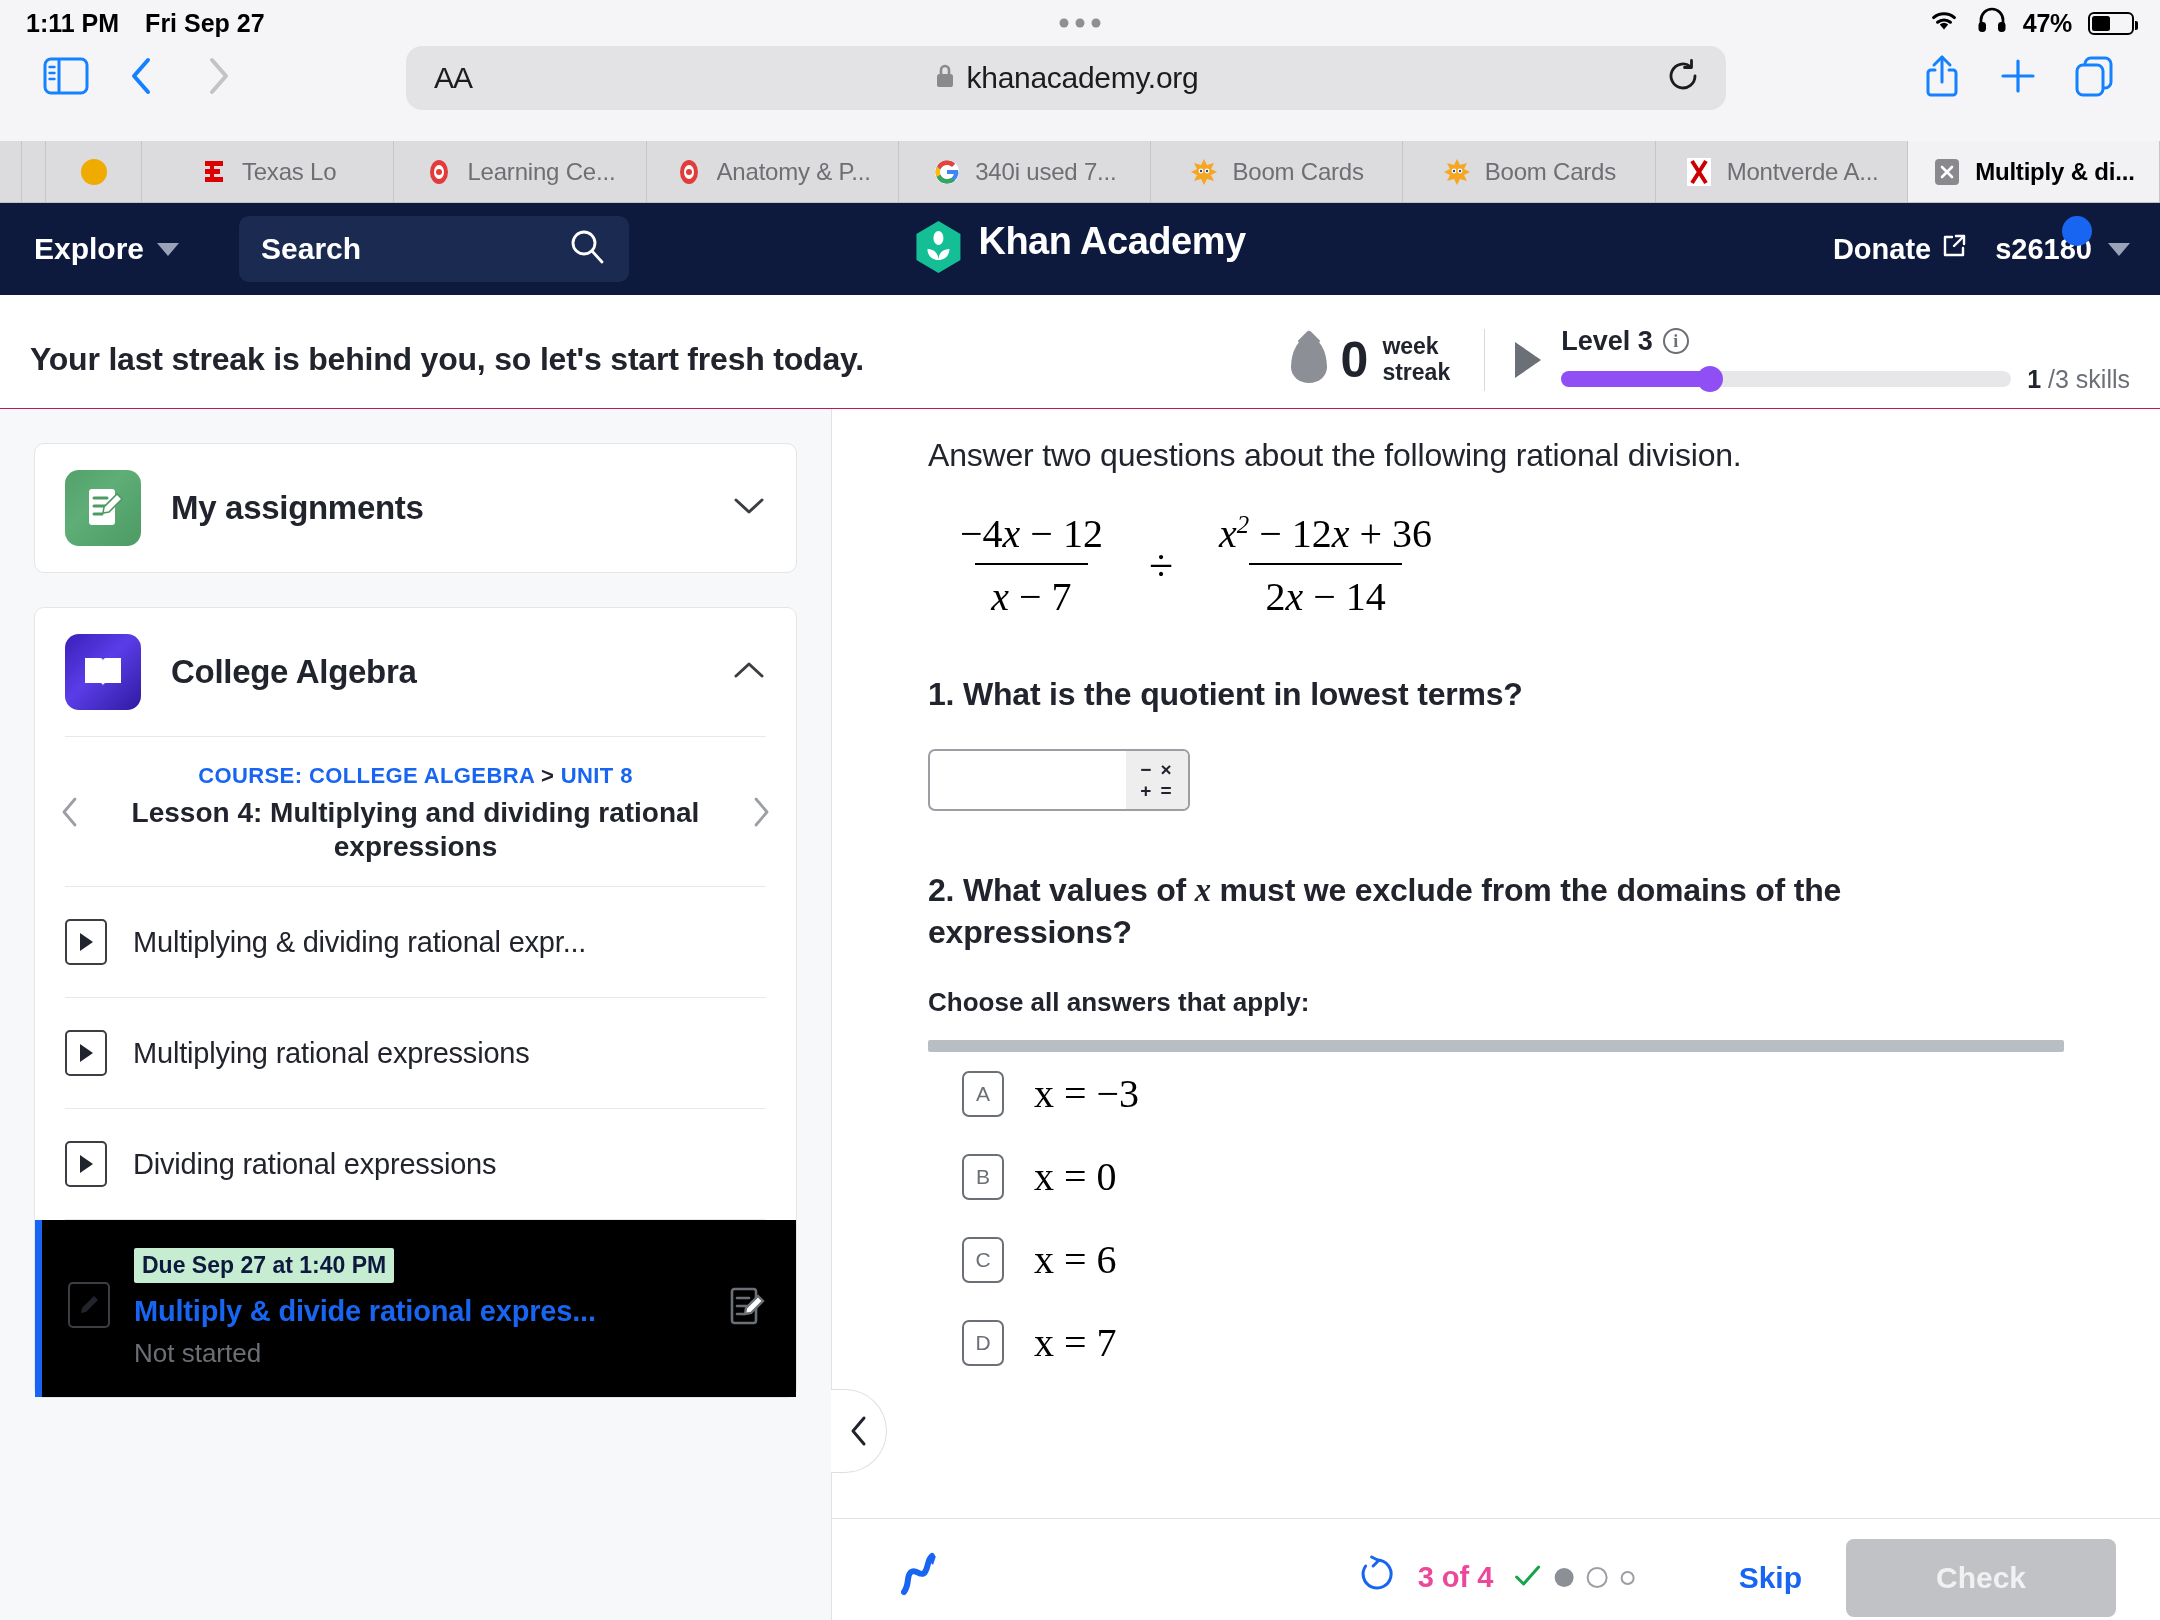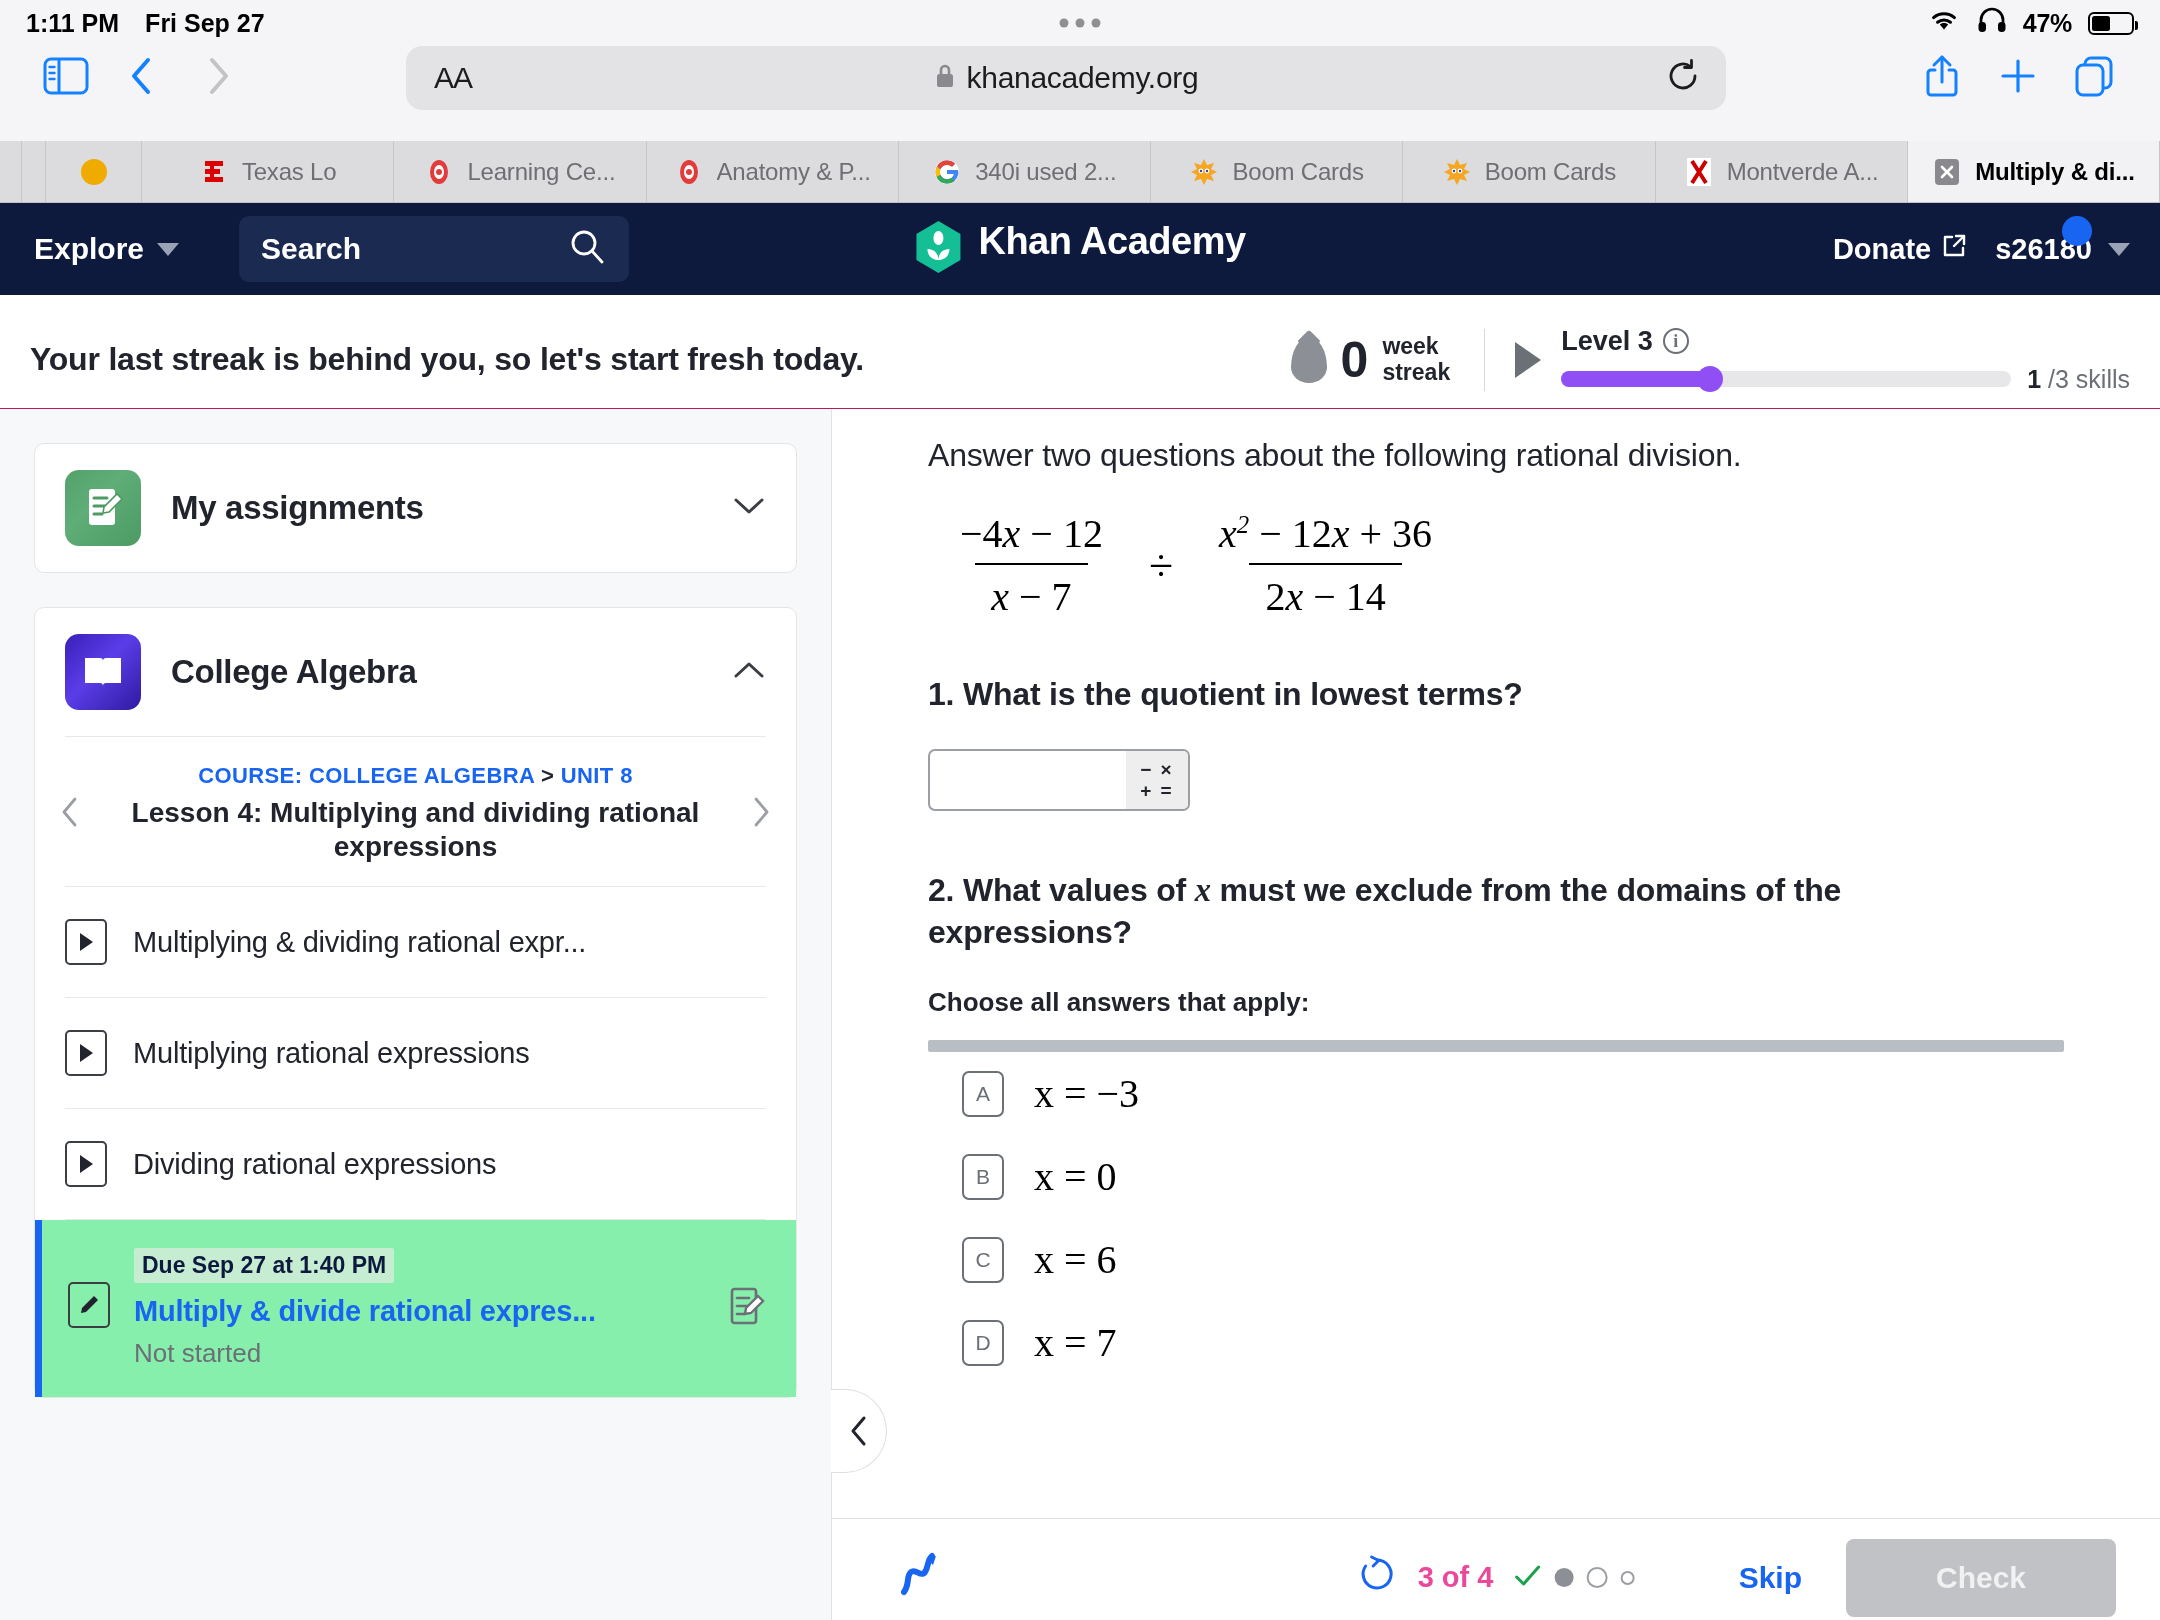--- a/index.html
+++ b/index.html
@@ -263,21 +263,21 @@
   .vid-icon {
     width: 42px; height: 46px; border: 2px solid #3b3e43; border-radius: 5px;
     display: flex; align-items: center; justify-content: center; flex: 0 0 auto;
   }
   .vid-tri { width:0;height:0;border-top:9px solid transparent;border-bottom:9px solid transparent;border-left:13px solid #21242c; }
   .lesson-txt { font-size: 29px; color: #21242c; letter-spacing: -0.2px; }
 
   .assign-row {
     display: flex; align-items: flex-start; gap: 24px;
     padding: 28px 30px 28px 26px;
-    background: #86efac; border-left: 7px solid #1865f2;
+    background: #000000; border-left: 7px solid #1865f2;
     cursor: pointer; position: relative;
   }
   .pencil-icon {
     width: 42px; height: 46px; border: 2px solid #3b3e43; border-radius: 5px;
     display: flex; align-items: center; justify-content: center; flex: 0 0 auto;
     margin-top: 34px;
   }
   .assign-col { display: flex; flex-direction: column; gap: 4px; }
   .due-badge {
     background: #c6ecd2; color: #0d1a3d; font-size: 23px; font-weight: 700;
@@ -503,21 +503,21 @@
     <span class="tab-favicon">
       <svg width="28" height="28" viewBox="0 0 28 28">
           <circle cx="14" cy="14" r="12" fill="#fff"></circle>
           <path d="M14 6a8 8 0 106.9 12H14v-4h11a8 8 0 01.2 2" fill="none"></path>
           <path d="M25 12h-11v4h6.9A7.2 7.2 0 0114 21.2 7.2 7.2 0 1119 8.8l3-3A11.5 11.5 0 0014 2.5 11.5 11.5 0 1025.4 16a12 12 0 00-.4-4z" fill="#4285f4"></path>
           <path d="M14 2.5a11.5 11.5 0 00-9.9 5.7l3.5 2.7A7.2 7.2 0 0119 8.8l3-3A11.5 11.5 0 0014 2.5z" fill="#ea4335"></path>
           <path d="M4.1 8.2A11.4 11.4 0 002.5 14c0 1.9.4 3.7 1.2 5.3l3.7-2.9a7.2 7.2 0 01-.1-4.6z" fill="#fbbc05"></path>
           <path d="M3.7 19.3A11.5 11.5 0 0014 25.5c3.1 0 5.8-1 7.8-2.8l-3.6-2.8a7.2 7.2 0 01-10.8-3z" fill="#34a853"></path>
         </svg>
     </span>
-    <span class="tab-label">340i used 2...</span>
+    <span class="tab-label">340i used 7...</span>
   </div>
   <div class="tab">
     <span class="tab-favicon">
       <svg width="28" height="28" viewBox="0 0 28 28">
           <polygon points="14,1 17,7 24,5 21,11 27,14 21,17 24,23 17,21 14,27 11,21 4,23 7,17 1,14 7,11 4,5 11,7" fill="#f5a623"></polygon>
           <circle cx="11" cy="13" r="2.4" fill="#fff"></circle>
           <circle cx="17" cy="13" r="2.4" fill="#fff"></circle>
           <circle cx="11" cy="13" r="1.2" fill="#1b4fa0"></circle>
           <circle cx="17" cy="13" r="1.2" fill="#1b4fa0"></circle>
         </svg>

